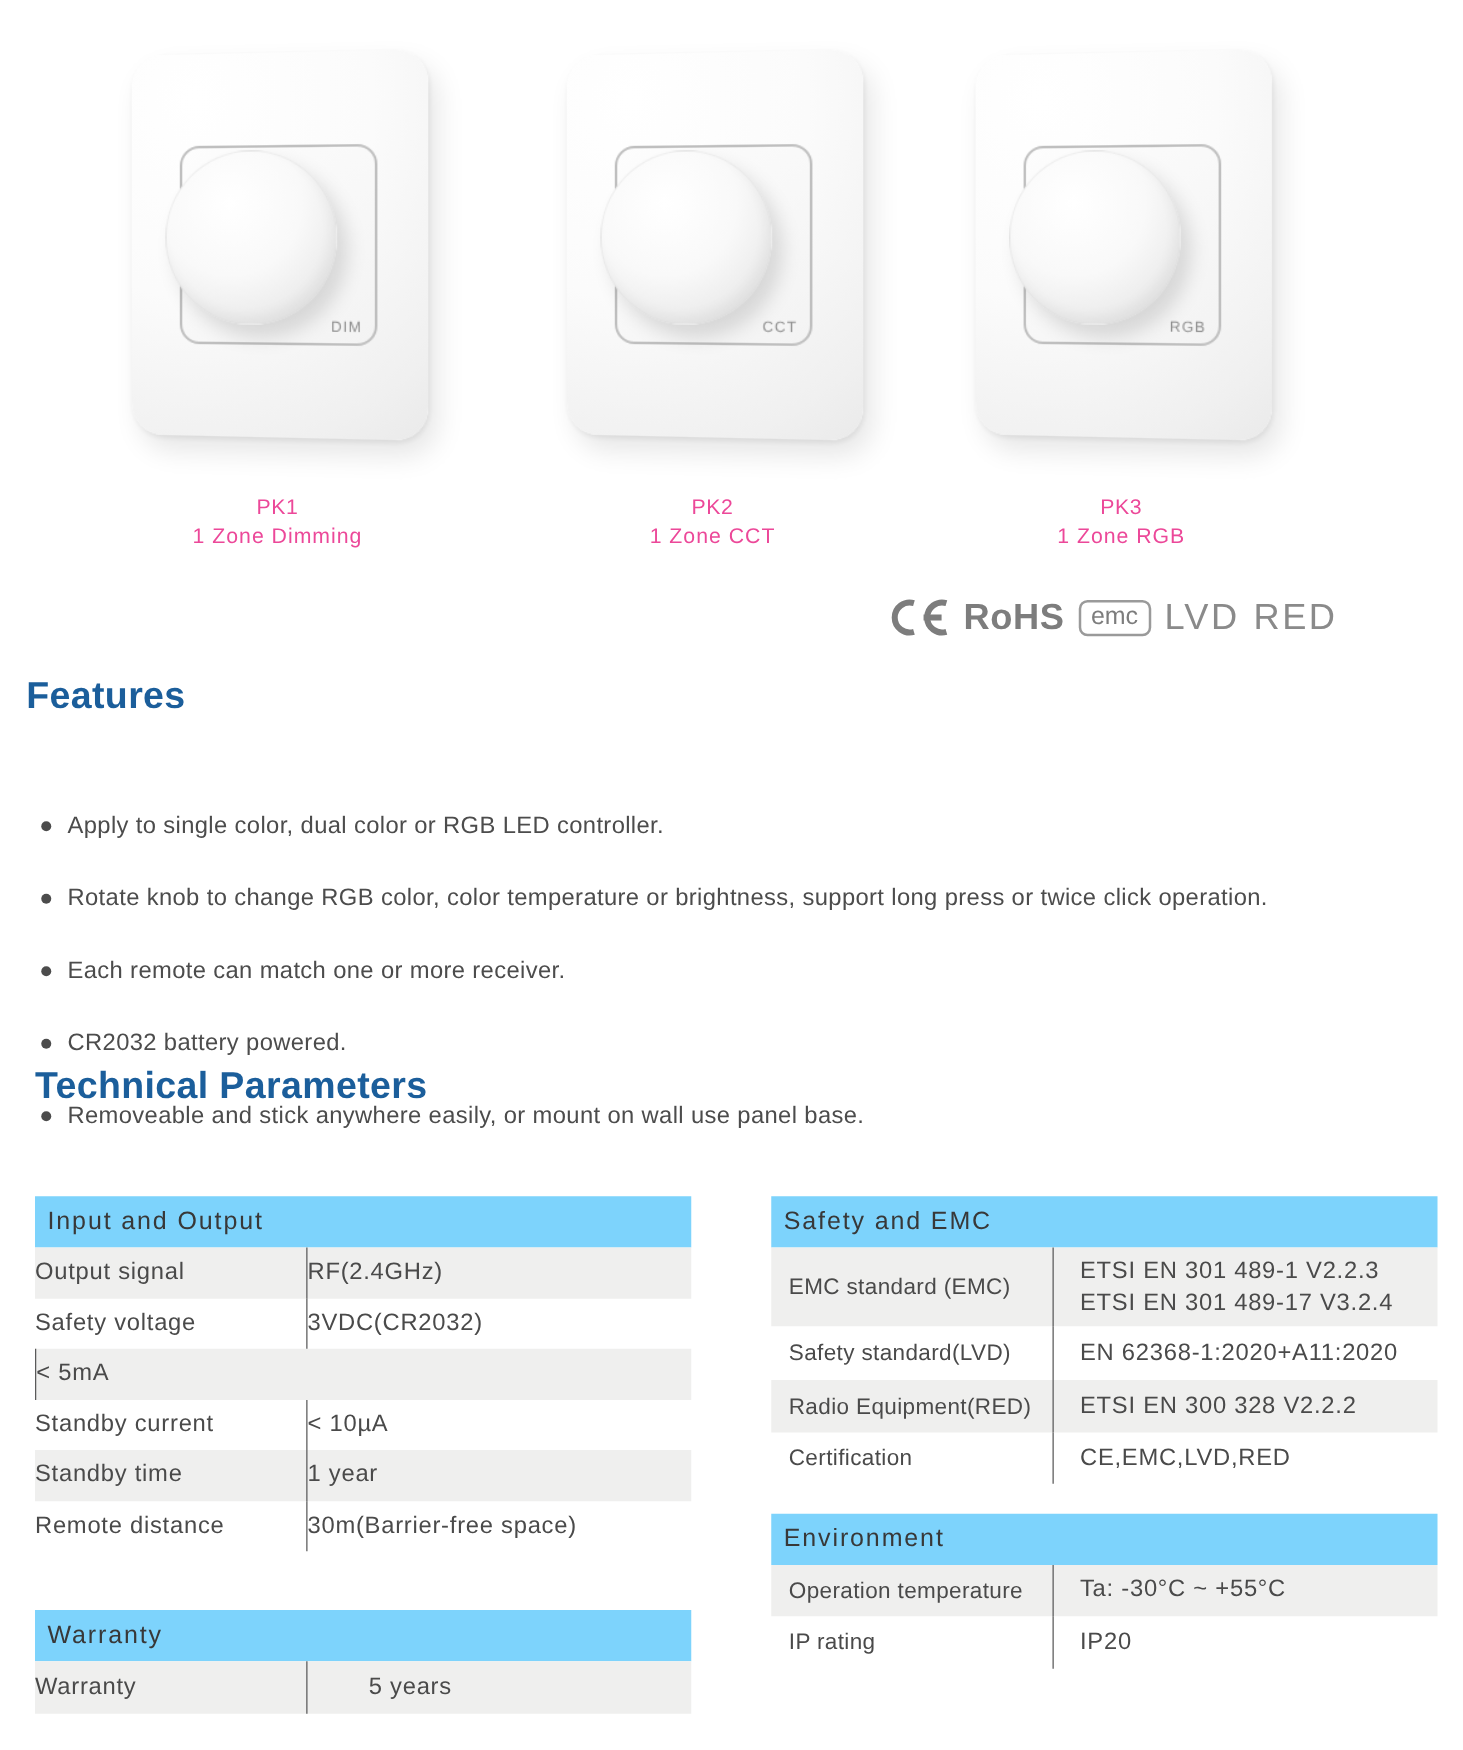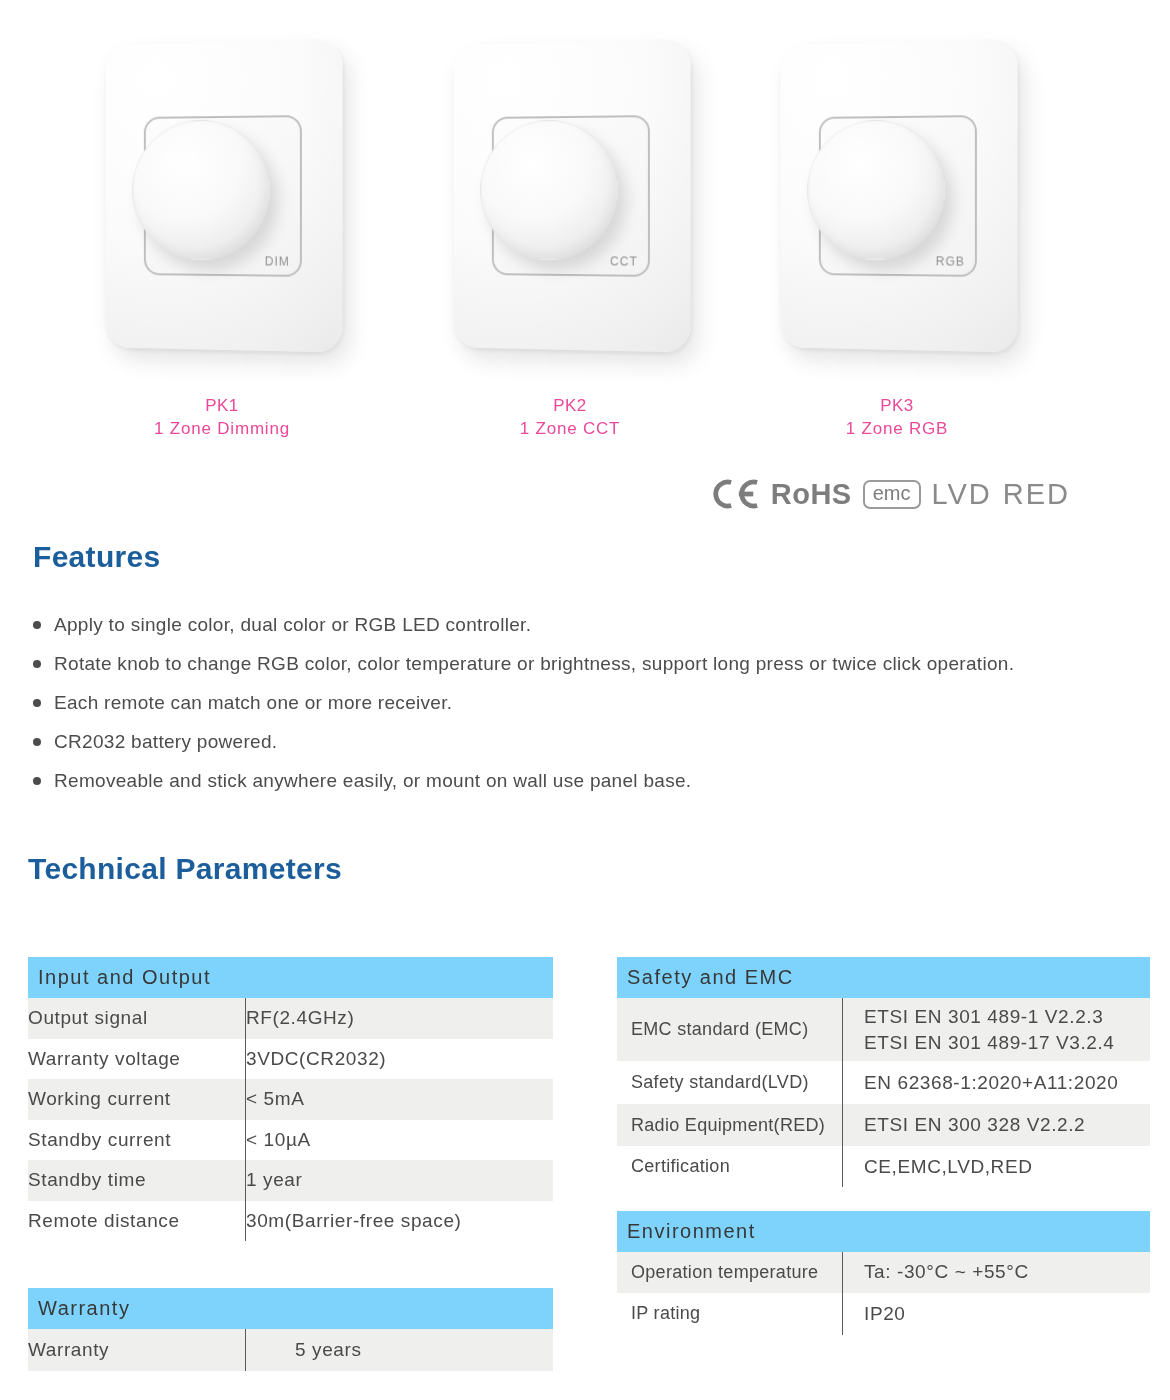--- a/index.html
+++ b/index.html
@@ -50,28 +50,28 @@
   }
   .cert-rohs { font-size:29px; font-weight:bold; letter-spacing:0.5px; color:#7d7d7d; }
   .cert-emc {
     border:2px solid #9a9a9a; border-radius:7px; padding:0px 8px 2px 8px;
     font-size:20px; color:#7d7d7d;
   }
   .cert-plain { font-size:29px; letter-spacing:2px; color:#8a8a8a; }
 
   
   .sec-title { position:absolute; font-size:30px; color:#1b5e9b; letter-spacing:0.3px; }
-  .features-title { left:33px; top:540px; }
+  .features-title { left:21px; top:540px; }
   .tech-title { left:28px; top:852px; }
 
   
   .features-list { position:absolute; left:33px; top:614px; width:1110px; list-style:none; }
   .feature-item {
     font-size:19px; color:#4c4c4c; letter-spacing:0.3px;
-    margin-bottom:17px; display:flex; align-items:center;
+    margin-bottom:17px; display:flex; align-items:center;margin-top:36px;
   }
   .bullet-dot {
     width:8px; height:8px; border-radius:50%; background:#4c4c4c;
     display:inline-block; margin-right:13px; flex-shrink:0;
   }
 
   
   .col-left  { position:absolute; left:28px;  top:957px; width:525px; }
   .col-right { position:absolute; left:617px; top:957px; width:533px; }
 
@@ -191,25 +191,24 @@
 
   <div class="col-left">
 
     <div class="tbl">
       <div class="tbl-header">Input and Output</div>
       <div class="tbl-row odd">
         <div class="label-cell">Output signal</div>
         <div class="value-cell">RF(2.4GHz)</div>
       </div>
       <div class="tbl-row">
-        <div class="label-cell">Warranty voltage</div>
+        <div class="label-cell">Safety voltage</div>
         <div class="value-cell">3VDC(CR2032)</div>
       </div>
       <div class="tbl-row odd">
-        <div class="label-cell">Working current</div>
         <div class="value-cell">&lt; 5mA</div>
       </div>
       <div class="tbl-row">
         <div class="label-cell">Standby current</div>
         <div class="value-cell">&lt; 10µA</div>
       </div>
       <div class="tbl-row odd">
         <div class="label-cell">Standby time</div>
         <div class="value-cell">1 year</div>
       </div>

